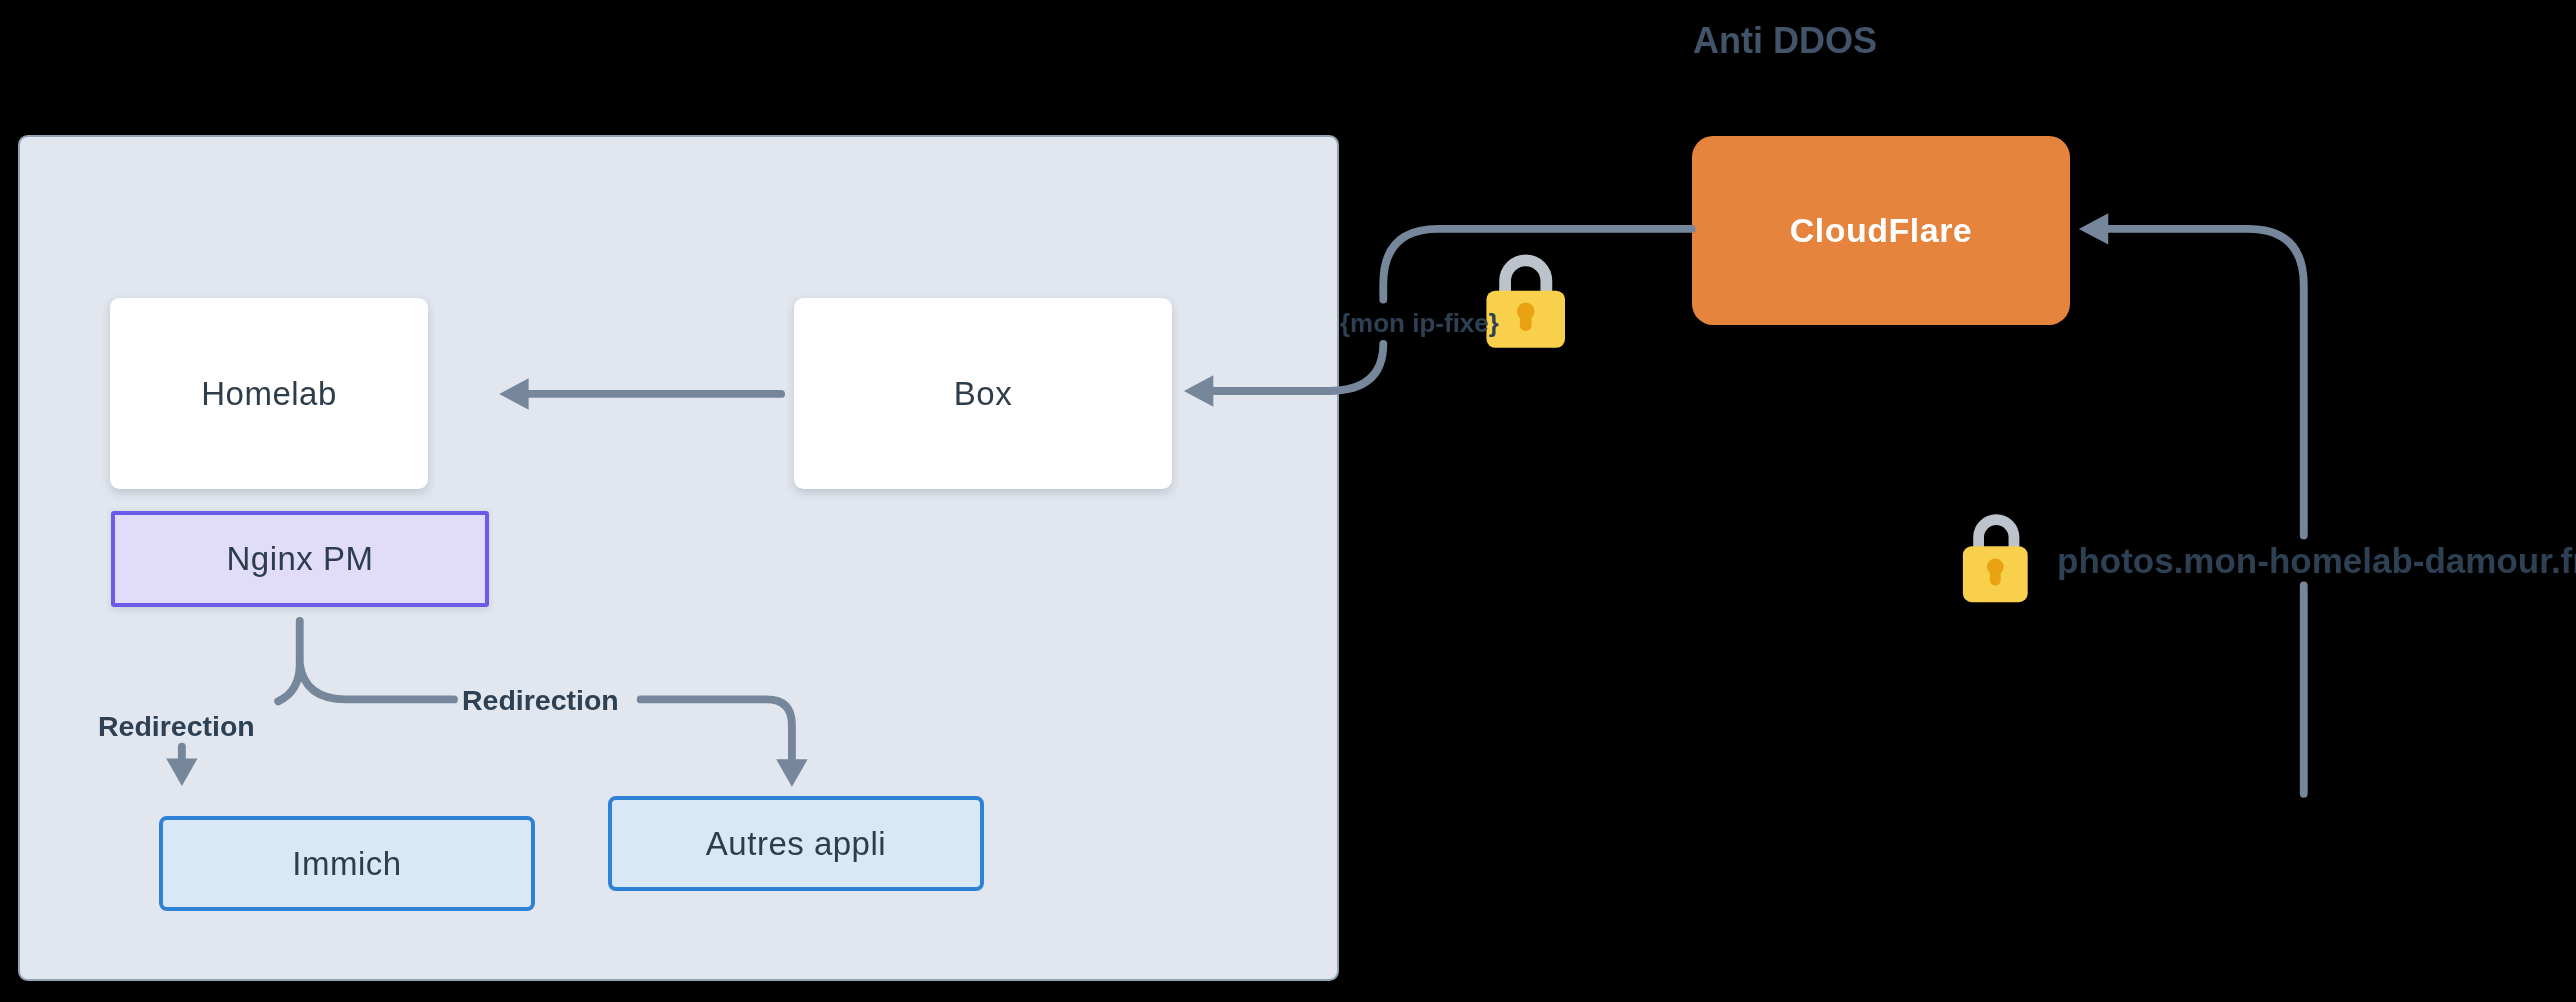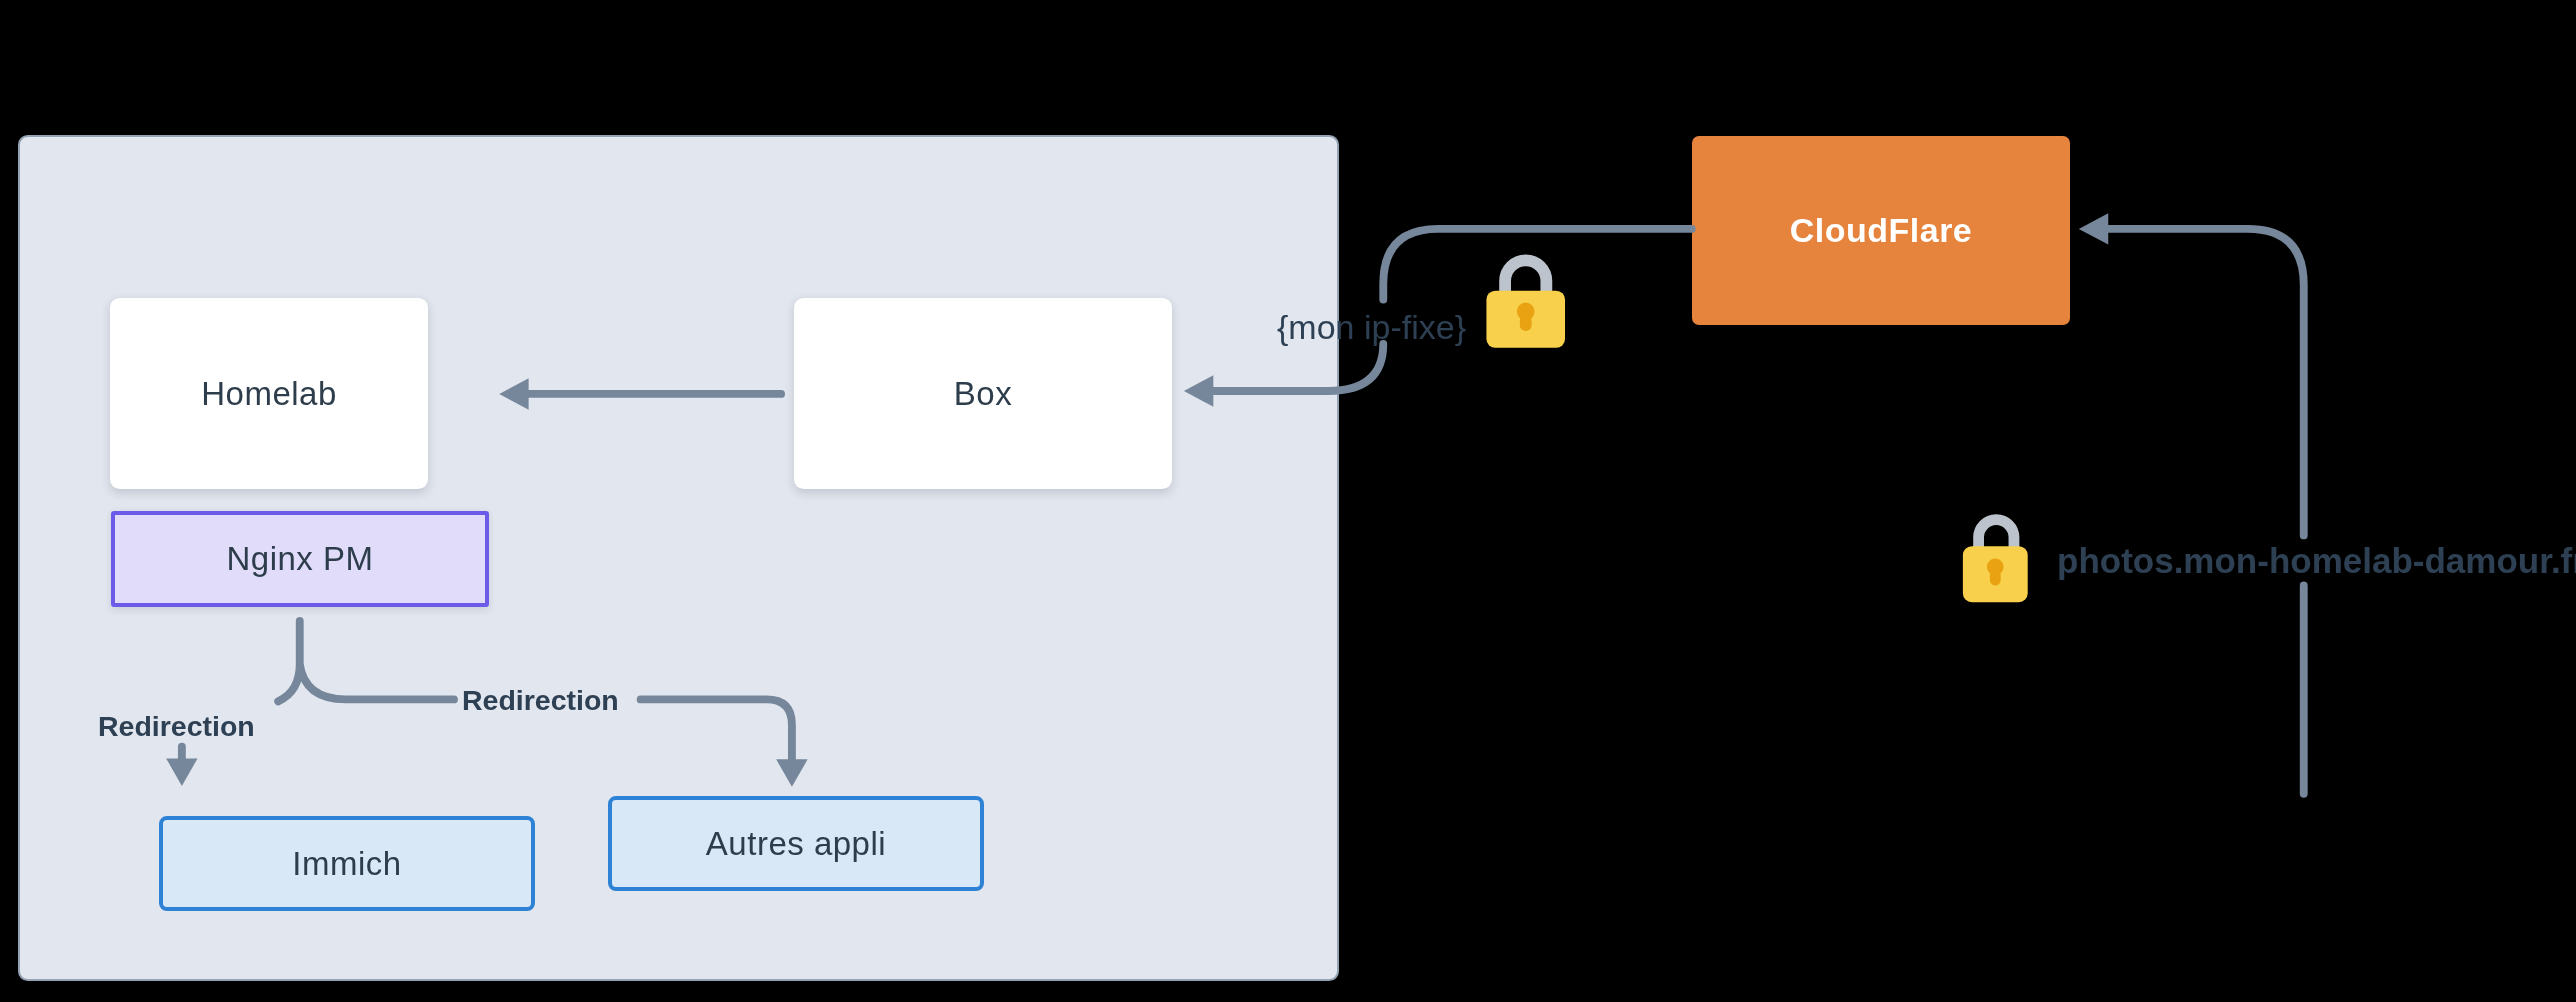--- a/index.html
+++ b/index.html
@@ -22,29 +22,29 @@
     box-shadow:0 3.9px 9.8px rgba(40,55,70,0.18);}
   .homelab{left:110px;top:298px;width:318px;height:191px;}
   .box-node{left:794px;top:298px;width:378px;height:191px;}
   .nginx{left:111px;top:511px;width:378px;height:96px;background:var(--nginx_bg);
     border:4.9px solid var(--nginx_border);border-radius:3px;
     box-shadow:0 2.9px 7.9px rgba(40,55,70,0.12);}
   .immich{left:159px;top:796px;width:376px;height:95px;margin-top:20px;}
   .autres{left:608px;top:796px;width:376px;height:95px;}
   .app-node{background:var(--app_bg);border:4.9px solid var(--app_border);border-radius:7.9px;}
   .cloudflare{left:1692px;top:136px;width:378px;height:189px;background:var(--cloudflare_bg);
-    border-radius:7px;color:var(--cloudflare_text);font-weight:700;font-size:34px;
+    border-radius:21px;color:var(--cloudflare_text);font-weight:700;font-size:34px;
     box-shadow:0 4.9px 11.8px rgba(0,0,0,0.35);}
   .client{left:2119px;top:794px;width:376px;height:189px;background:var(--client_bg);
     border:3.9px solid var(--client_border);border-radius:9.8px;
     flex-direction:column;text-align:center;font-size:30px;line-height:46px;}
   .lbl{position:absolute;z-index:6;white-space:nowrap;}
   .anti{left:1693px;top:15.7px;font-size:36px;font-weight:700;
     color:var(--label_slate);line-height:49px;}
-  .monip{left:1277px;top:308px;font-size:34px;font-weight:400;color:var(--label_dark);}
+  .monip{left:1340px;top:308px;font-size:26px;font-weight:700;color:var(--label_dark);}
   .domain{left:2057px;top:541px;font-size:35px;font-weight:700;color:var(--label_dark);}
   .redir{font-size:28.5px;font-weight:600;color:var(--label_dark);}
   .redir-left{left:98px;top:710px;}
   .redir-right{left:462px;top:684px;}
   svg.overlay{position:absolute;left:0;top:0;z-index:5;pointer-events:none;}
   .edge{stroke:var(--arrow);stroke-width:8;fill:none;stroke-linecap:round;stroke-linejoin:round;}
   .head{fill:var(--arrow);stroke:none;}
   .shackle{stroke:var(--lock_shackle);fill:none;}
   .lockbody{fill:var(--lock_body);}
   .lockhole{fill:var(--lock_hole);}
@@ -75,20 +75,21 @@
   <div class="node app-node autres">
     <span>Autres appli</span>
   </div>
 
   <div class="node cloudflare">
     <span>CloudFlare</span>
   </div>
 
 
   <div class="lbl anti">
+    <div>Anti DDOS</div>
   </div>
 
   <div class="lbl monip">{mon ip-fixe}</div>
 
   <div class="lbl domain">photos.mon-homelab-damour.fr</div>
 
   <div class="lbl redir redir-left">Redirection</div>
 
   <div class="lbl redir redir-right">Redirection</div>
 

